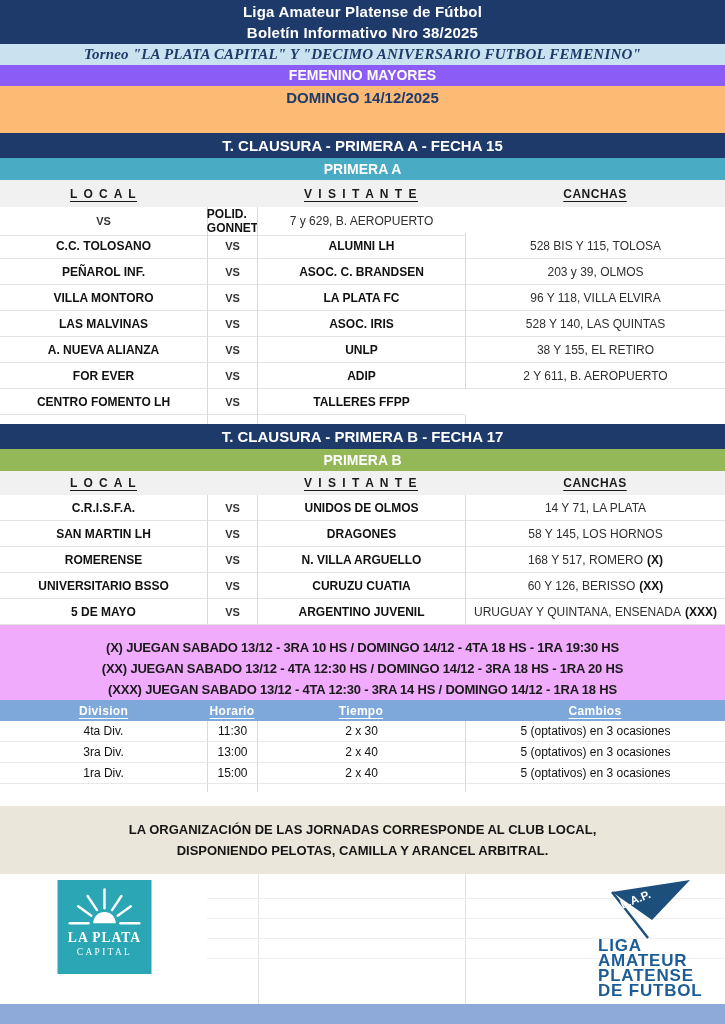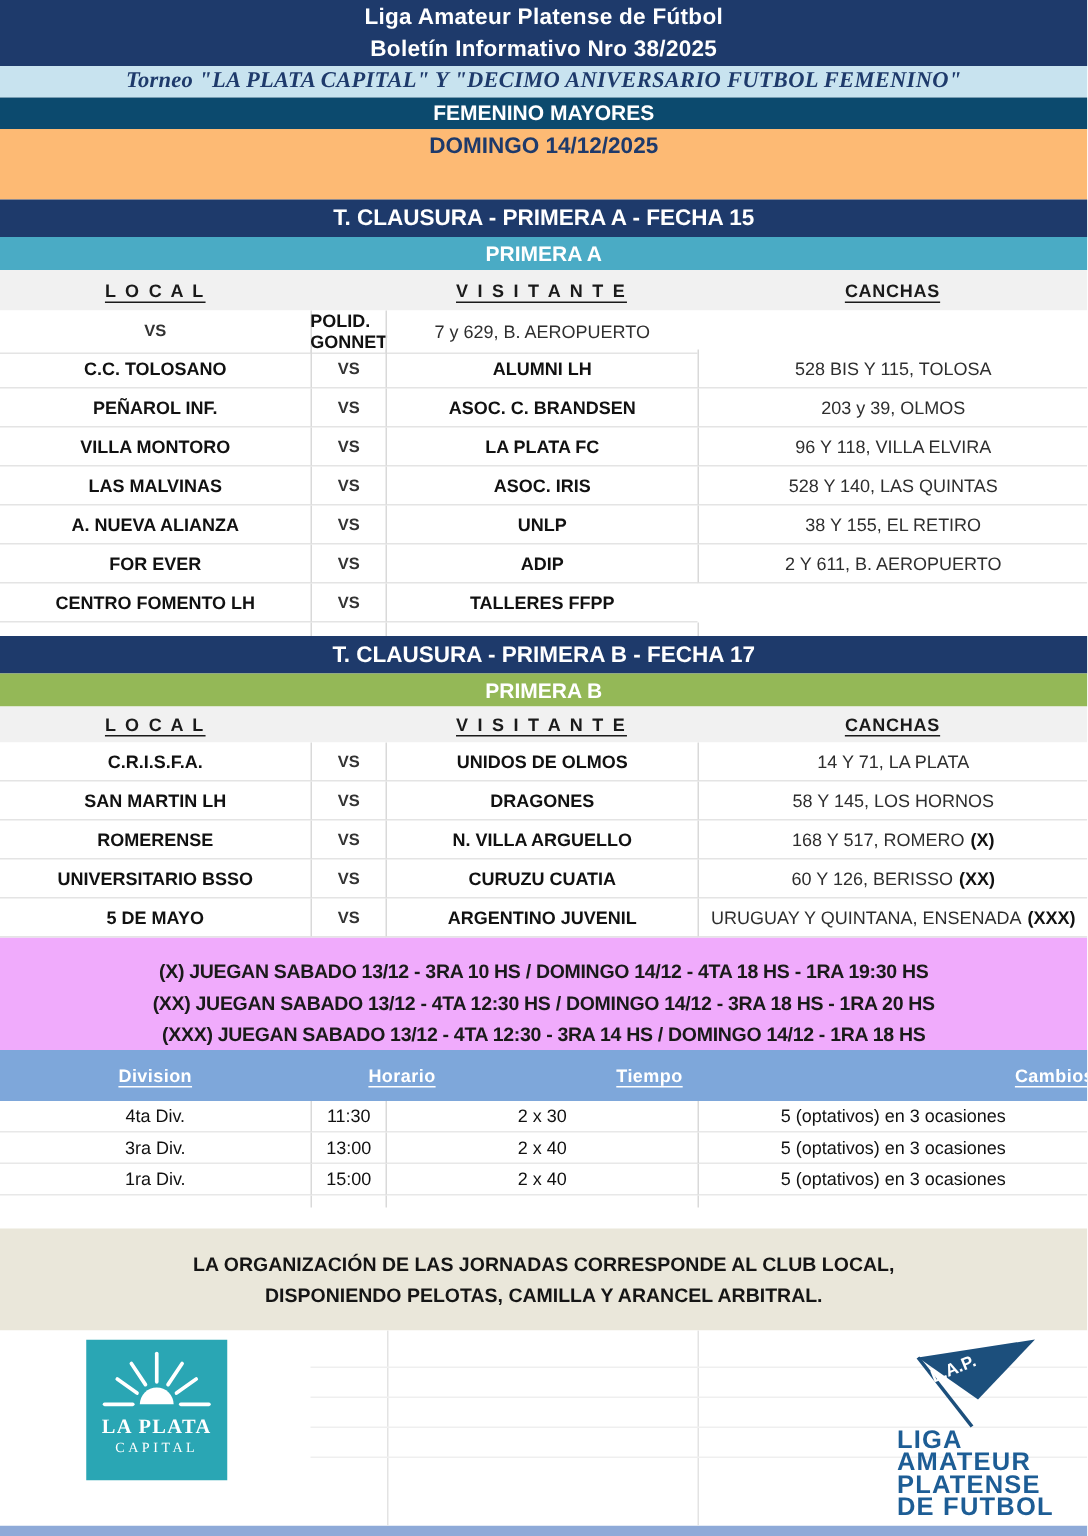--- a/index.html
+++ b/index.html
@@ -7,21 +7,21 @@
   body { font-family:"Liberation Sans", sans-serif; }
   .page { width:725px; height:1024px; margin:0 auto; background:#ffffff; position:relative; overflow:hidden; }
 
   
   .hdr { height:44px; background:#1e3a6b; color:#ffffff; text-align:center;
          display:flex; flex-direction:column; justify-content:center; gap:1px; }
   .hdr .t { font-size:15px; font-weight:700; letter-spacing:.2px; line-height:20px; }
   .torneo { height:21px; background:#c8e3ef; color:#1e3a6b; text-align:center;
             font-family:"Liberation Serif", serif; font-weight:700; font-style:italic;
             font-size:15px; line-height:21px; letter-spacing:.2px; }
-  .fem { height:21px; background:#0c4a6e; color:#ffffff; text-align:center;
+  .fem { height:21px; background:#8b5cf6; color:#ffffff; text-align:center;
          font-weight:700; font-size:14px; line-height:21px; }
   .domingo { height:47px; background:#fdba74; color:#1e3a6b; text-align:center;
              font-weight:700; font-size:15px; padding-top:3px; }
 
   .fecha { height:25px; background:#1e3a6b; color:#ffffff; text-align:center;
            font-weight:700; font-size:15px; line-height:25px; }
   .band { height:22px; color:#ffffff; text-align:center; font-weight:700; font-size:14px; line-height:22px; }
   .band.teal { background:#4aabc5; }
   .band.green { background:#94b857; }
 
@@ -42,21 +42,21 @@
   .mk { font-weight:700; color:#111111; margin-left:4px; }
   .mk:empty { display:none; }
   .gaprow { height:9px; background:#ffffff; }
   .gaprow > div:nth-child(2), .gaprow > div:nth-child(3), .gaprow > div:nth-child(4) { border-left:1px solid #d9d9d9; }
 
   
   .notes { height:75px; background:#f0abfc; text-align:center; padding-top:12px; }
   .notes .nline { font-size:13px; font-weight:700; color:#1a1a1a; line-height:21px; letter-spacing:-.2px; }
 
   
-  .sched-head { height:34px; background:#7ea7da; align-items:center;gap:36px; }
+  .sched-head { height:21px; background:#7ea7da; align-items:center; }
   .sched-head .hcell { color:#ffffff; letter-spacing:.3px; }
   .srow { height:21px; background:#ffffff; align-items:center; }
   .srow > div { height:100%; display:flex; align-items:center; justify-content:center;
                 border-bottom:1px solid #e8e8e8; font-weight:400; font-size:12px; color:#111111; }
   .srow > div:nth-child(2), .srow > div:nth-child(3), .srow > div:nth-child(4) { border-left:1px solid #d9d9d9; }
   .sgap { height:22px; background:#ffffff; }
   .sgap > div { height:8px; }
   .sgap > div:nth-child(2), .sgap > div:nth-child(3), .sgap > div:nth-child(4) { border-left:1px solid #d9d9d9; }
 
   

